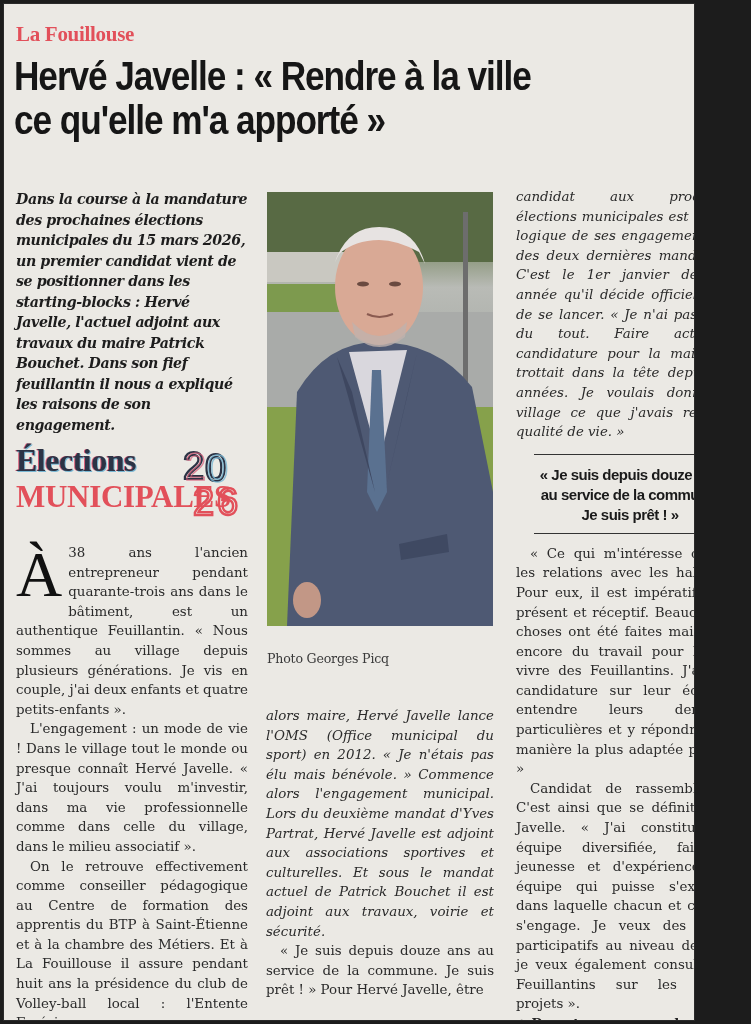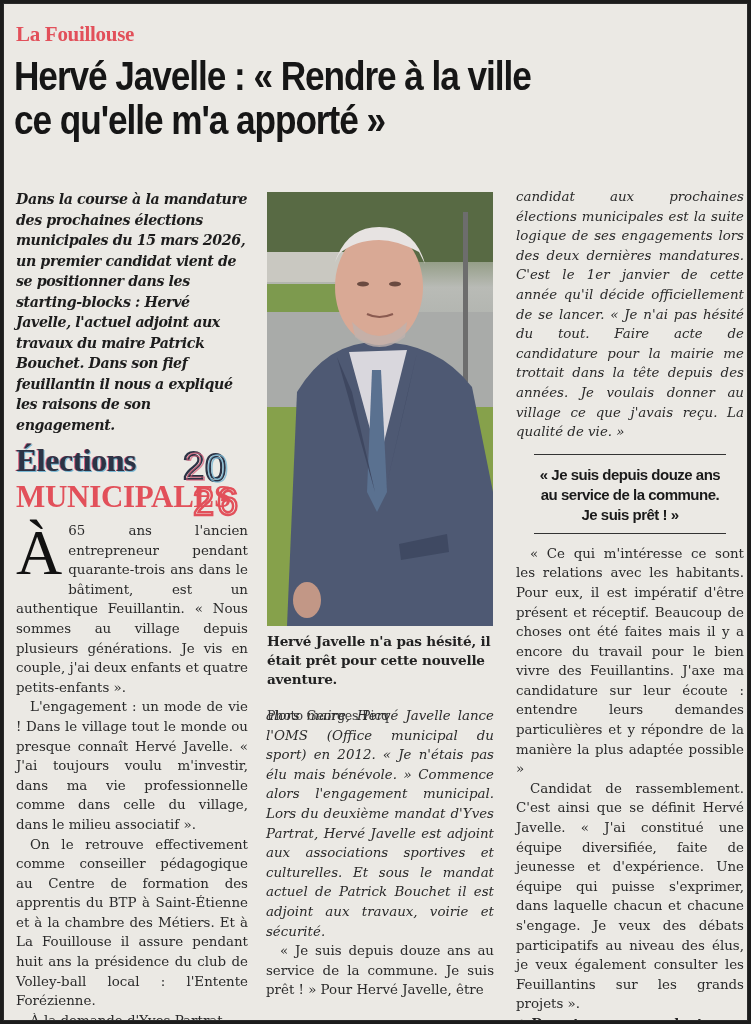--- a/index.html
+++ b/index.html
@@ -2,21 +2,21 @@
 <html><head>
 <meta charset="utf-8">
 <style>
   * { box-sizing: border-box; margin: 0; padding: 0; }
   html, body { width: 751px; height: 1024px; overflow: hidden; }
   body {
     background: #1c1c1c;
     font-family: "DejaVu Serif", serif;
   }
   .page {
-    position: absolute; left: 3px; top: 3px; width: 745px; height: 1018px;
+    position: absolute; left: 3px; top: 3px; width: 692px; height: 1018px;
     background: #ebe9e4;
     border: 1px solid #2a2a2a;
     overflow: hidden;
   }
   .rubric {
     position: absolute; left: 12px; top: 18px;
     font-family: "Liberation Serif", serif; font-weight: bold;
     font-size: 21px; color: #e2505a; letter-spacing: -0.3px;
   }
   .headline {
@@ -30,21 +30,21 @@
   .col1 { left: 12px; top: 185px; width: 232px; }
   .col2 { left: 262px; top: 625px; width: 228px; }
   .col3 { left: 512px; top: 183px; width: 228px; }
   .lede {
     font-weight: bold; color: #1d1d1d; font-size: 14.2px; line-height: 20.5px;
     text-align: left; letter-spacing: -0.4px;
   }
   p { text-indent: 14px; }
   p.noindent { text-indent: 0; font-style: italic; }
   .logo {
-    position: relative; height: 72px; margin: 14px 0 0 0;
+    position: relative; height: 72px; margin: 14px 0 22px 0;
   }
   .logo-elections {
     position: absolute; left: 0; top: 2px;
     font-family: "Liberation Serif", serif; font-weight: bold; font-size: 32px;
     color: #2c3345; letter-spacing: -0.5px;
     text-shadow: 1px 1px 0 #7ab8d4, -1px 0 0 #d75c78;
   }
   .logo-municipales {
     position: absolute; left: 0; top: 38px;
     font-family: "Liberation Serif", serif; font-weight: bold; font-size: 31px;
@@ -97,21 +97,21 @@
       <svg class="logo-year" viewBox="0 0 80 80">
         <text x="2" y="36" font-family="Liberation Sans, sans-serif" font-size="38" fill="none" stroke="#2c3345" stroke-width="2.2">2</text>
         <text x="4" y="37" font-family="Liberation Sans, sans-serif" font-size="38" fill="none" stroke="#d75c78" stroke-width="1.4" opacity="0.7">2</text>
         <text x="24" y="38" font-family="Liberation Sans, sans-serif" font-size="38" fill="none" stroke="#2c3345" stroke-width="2.2">0</text>
         <text x="26" y="39" font-family="Liberation Sans, sans-serif" font-size="38" fill="none" stroke="#7ab8d4" stroke-width="1.4" opacity="0.8">0</text>
         <text x="12" y="72" font-family="Liberation Sans, sans-serif" font-size="38" fill="none" stroke="#e2505a" stroke-width="2.4">2</text>
         <text x="36" y="72" font-family="Liberation Sans, sans-serif" font-size="38" fill="none" stroke="#e2505a" stroke-width="2.4">6</text>
       </svg>
     </div>
 
-    <p class="dropcap-para"><span class="dropcap">À</span><span> 65 ans l'ancien entrepreneur pendant quarante-trois ans dans le bâtiment, est un authentique Feuillantin. « Nous sommes au village depuis plusieurs générations. Je vis en couple, j'ai deux enfants et quatre petits-enfants ».</span></p>
+    <p class="dropcap-para"><span class="dropcap">À</span><span> 38 ans l'ancien entrepreneur pendant quarante-trois ans dans le bâtiment, est un authentique Feuillantin. « Nous sommes au village depuis plusieurs générations. Je vis en couple, j'ai deux enfants et quatre petits-enfants ».</span></p>
     <p>L'engagement : un mode de vie ! Dans le village tout le monde ou presque connaît Hervé Javelle. « J'ai toujours voulu m'investir, dans ma vie professionnelle comme dans celle du village, dans le milieu associatif ».</p>
     <p>On le retrouve effectivement comme conseiller pédagogique au Centre de formation des apprentis du BTP à Saint-Étienne et à la chambre des Métiers. Et à La Fouillouse il assure pendant huit ans la présidence du club de Volley-ball local : l'Entente Forézienne.</p>
     <p>À la demande d'Yves Partrat,</p>
   </div>
 
   <div class="photo">
     <svg width="226" height="434" viewBox="0 0 226 434">
       <rect x="0" y="0" width="226" height="70" fill="#586a44"></rect>
       <rect x="0" y="60" width="90" height="30" fill="#c9c8c1"></rect>
       <rect x="0" y="92" width="100" height="30" fill="#7d9a4e"></rect>
@@ -128,21 +128,20 @@
       <ellipse cx="96" cy="92" rx="6" ry="2.5" fill="#6a4a40"></ellipse>
       <ellipse cx="128" cy="92" rx="6" ry="2.5" fill="#6a4a40"></ellipse>
       <path d="M100 122 Q112 128 126 122" stroke="#8a5a50" stroke-width="2" fill="none"></path>
       <path d="M85 130 Q112 158 140 130 L138 145 Q112 165 88 145 Z" fill="#bfb1ad" opacity="0.8"></path>
       <path d="M132 352 L180 342 L182 360 L134 368 Z" fill="#3f4962"></path>
       <ellipse cx="40" cy="408" rx="14" ry="18" fill="#c29786"></ellipse>
     </svg>
   </div>
 
   <div class="caption">
-    <div>Hervé Javelle n'a pas hésité, il était prêt pour cette nouvelle aventure.</div>
     <div class="credit">Photo Georges Picq</div>
   </div>
 
   <div class="col col2" style="top:702px;">
     <p class="noindent">alors maire, Hervé Javelle lance l'OMS (Office municipal du sport) en 2012. « Je n'étais pas élu mais bénévole. » Commence alors l'engagement municipal. Lors du deuxième mandat d'Yves Partrat, Hervé Javelle est adjoint aux associations sportives et culturelles. Et sous le mandat actuel de Patrick Bouchet il est adjoint aux travaux, voirie et sécurité.</p>
     <p>« Je suis depuis douze ans au service de la commune. Je suis prêt ! » Pour Hervé Javelle, être</p>
   </div>
 
   <div class="col col3">
     <p class="noindent">candidat aux prochaines élections municipales est la suite logique de ses engagements lors des deux dernières mandatures. C'est le 1er janvier de cette année qu'il décide officiellement de se lancer. « Je n'ai pas hésité du tout. Faire acte de candidature pour la mairie me trottait dans la tête depuis des années. Je voulais donner au village ce que j'avais reçu. La qualité de vie. »</p>

